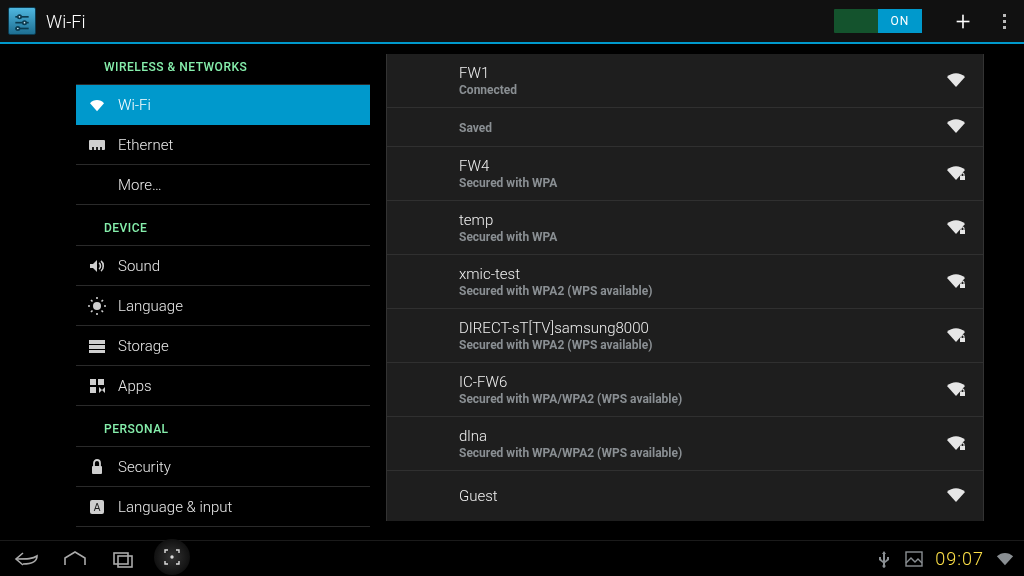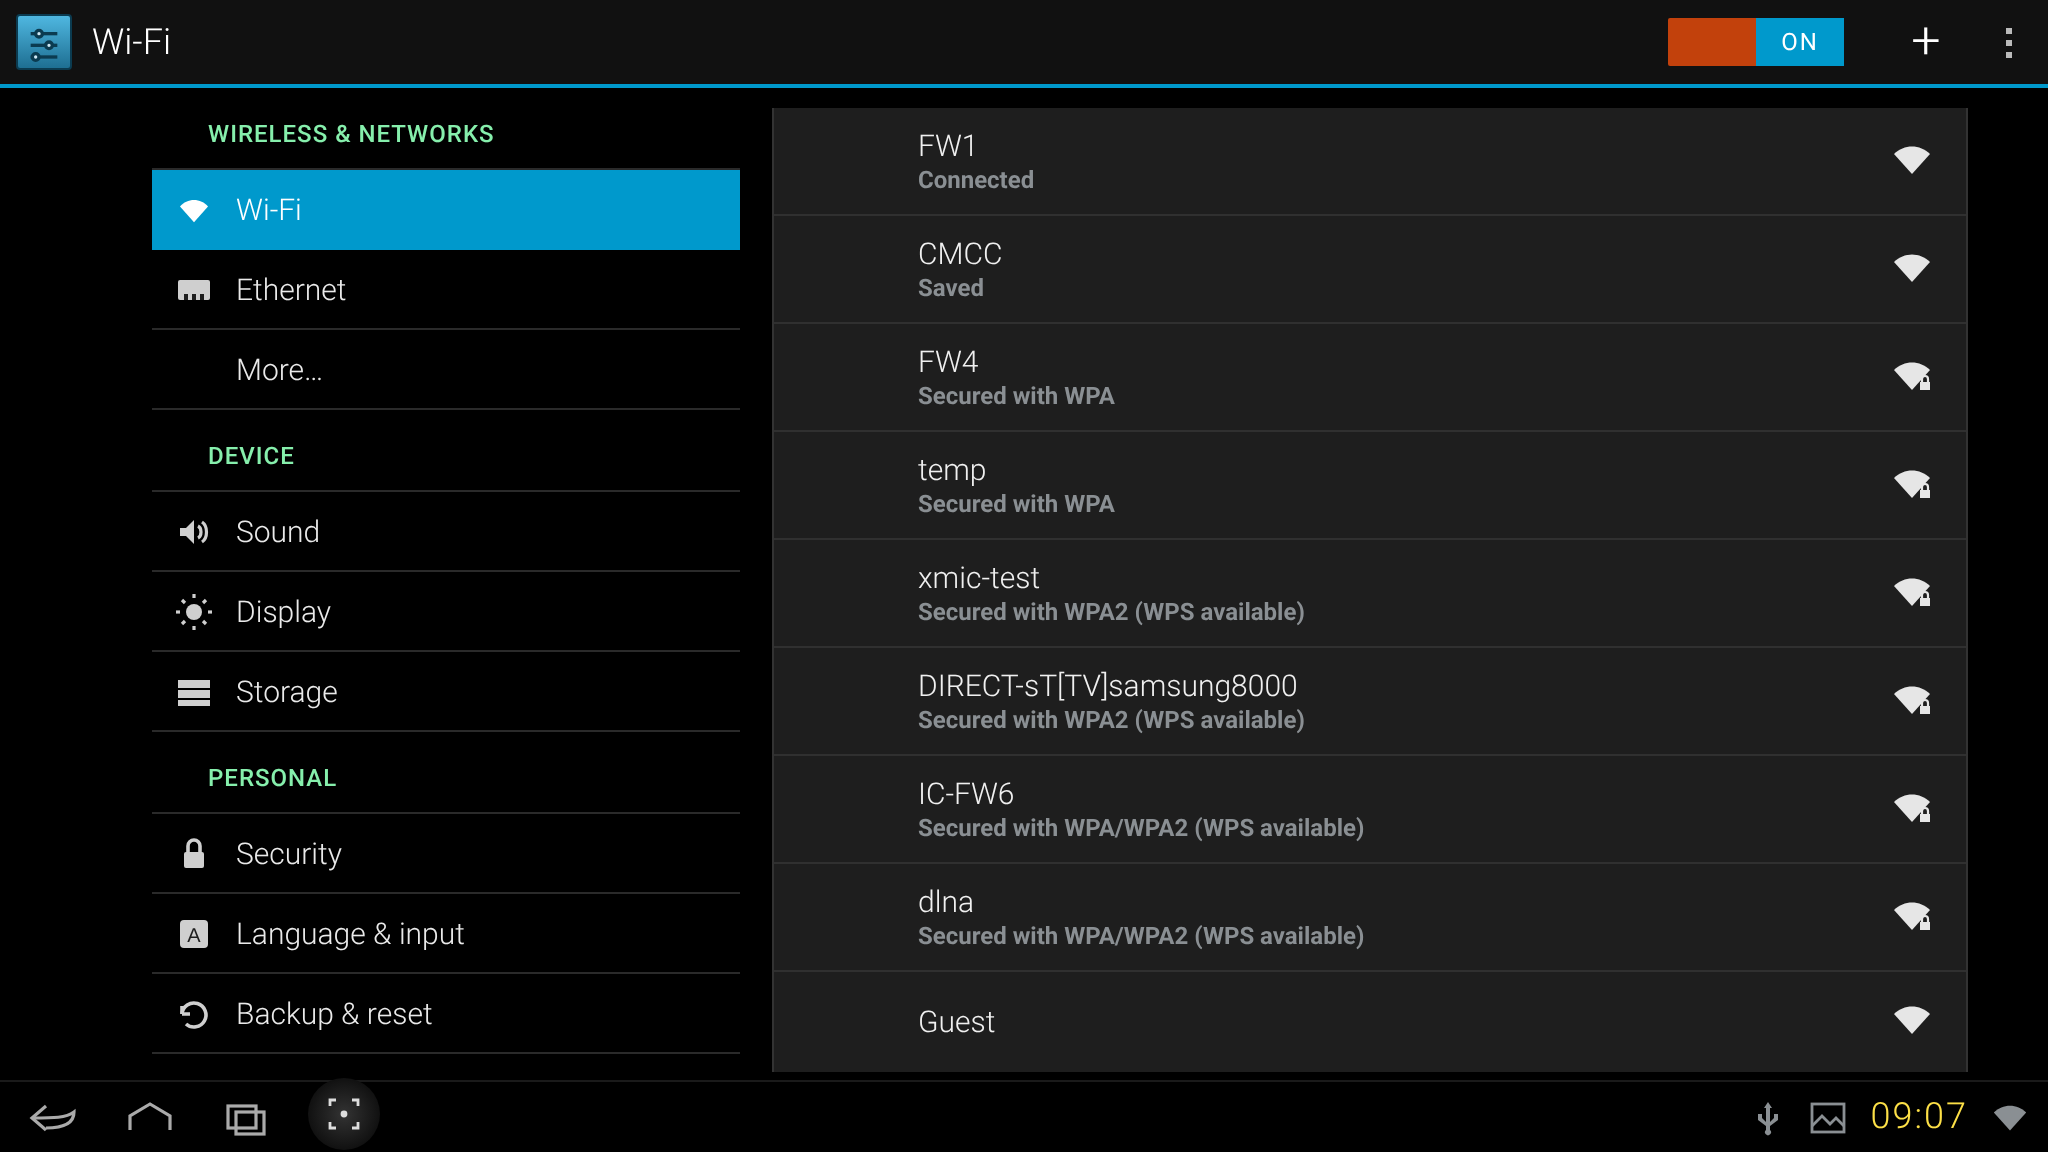--- a/index.html
+++ b/index.html
@@ -4,21 +4,21 @@
 <style>
   * { margin: 0; padding: 0; box-sizing: border-box; }
   html, body { width: 1024px; height: 576px; overflow: hidden; background: #000; font-family: Roboto, "Helvetica Neue", Arial, sans-serif; color: #e6e6e6; }
   .screen { width: 1024px; height: 576px; display: flex; flex-direction: column; }
   
   .actionbar { height: 44px; background: #111; display: flex; align-items: center; border-bottom: 2px solid #0099cc; }
   .app-icon { width: 28px; height: 28px; margin-left: 8px; background: linear-gradient(#4fb7e0,#1e6f92); border: 1px solid #0b3b50; border-radius: 2px; display:flex; align-items:center; justify-content:center; }
   .app-icon svg { width: 20px; height: 20px; }
   .title { margin-left: 10px; font-size: 18px; font-weight: 300; color: #fff; }
   .spacer { flex: 1; }
-  .switch { width: 88px; height: 24px; background: #c2410c; margin-right: 24px; position: relative; border-radius:1px; }
+  .switch { width: 88px; height: 24px; background: #14532d; margin-right: 24px; position: relative; border-radius:1px; }
   .switch-on { position:absolute; right:0; top:0; height:24px; width:44px; background:#0099cc; color:#fff; font-size:12px; display:flex; align-items:center; justify-content:center; letter-spacing:1px; }
   .plus { width: 34px; text-align:center; color:#fff; font-size:26px; font-weight:300; margin-right: 14px; cursor:pointer; }
   .overflow { width: 20px; margin-right: 10px; display:flex; flex-direction:column; align-items:center; gap:3px; cursor:pointer; }
   .overflow span { width:3px; height:3px; background:#bbb; }
   
   .content { flex:1; display:flex; background:#000; overflow:hidden; }
   .sidebar { width: 370px; padding-left: 76px; overflow:hidden; }
   .section-h { font-size: 12px; letter-spacing: 0.5px; color: #86efac; font-weight:500; padding: 16px 0 10px 28px; border-bottom: 1px solid #2a2a2a; }
   .section-h:first-child { border-bottom: 1px solid #2a2a2a; }
   .side-item { height: 40px; display:flex; align-items:center; padding-left: 10px; border-bottom: 1px solid #2a2a2a; font-size:15px; font-weight:300; color:#eaeaea; cursor:pointer; }
@@ -121,32 +121,43 @@
                 <line x1="9" y1="16" x2="9" y2="18"></line>
                 <line x1="0" y1="9" x2="2" y2="9"></line>
                 <line x1="16" y1="9" x2="18" y2="9"></line>
                 <line x1="3" y1="3" x2="4.5" y2="4.5"></line>
                 <line x1="13.5" y1="13.5" x2="15" y2="15"></line>
                 <line x1="3" y1="15" x2="4.5" y2="13.5"></line>
                 <line x1="13.5" y1="4.5" x2="15" y2="3"></line>
               </g>
             </svg>
           </span>
-          <span>Display</span>
+          <span>Language</span>
         </div>
         <div class="side-item">
           <span class="side-icon">
             <svg width="18" height="14" viewBox="0 0 18 14" fill="#cfcfcf">
               <rect x="1" y="1" width="16" height="4"></rect>
               <rect x="1" y="6" width="16" height="4"></rect>
               <rect x="1" y="11" width="16" height="3"></rect>
             </svg>
           </span>
           <span>Storage</span>
         </div>
+        <div class="side-item">
+          <span class="side-icon">
+            <svg width="16" height="16" viewBox="0 0 16 16" fill="#cfcfcf">
+              <rect x="1" y="1" width="6" height="6"></rect>
+              <rect x="9" y="1" width="6" height="6"></rect>
+              <rect x="1" y="9" width="6" height="6"></rect>
+              <path d="M10 9 L16 15 L16 9 L10 15 Z" fill="#cfcfcf"></path>
+            </svg>
+          </span>
+          <span>Apps</span>
+        </div>
         <div class="section-h">PERSONAL</div>
         <div class="side-item">
           <span class="side-icon">
             <svg width="14" height="16" viewBox="0 0 14 16" fill="#cfcfcf">
               <rect x="2" y="7" width="10" height="8" rx="1"></rect>
               <path d="M4 7 L4 4 A3 3 0 0 1 10 4 L10 7" fill="none" stroke="#cfcfcf" stroke-width="1.8"></path>
             </svg>
           </span>
           <span>Security</span>
         </div>
@@ -178,21 +189,20 @@
               <div class="net-sub">Connected</div>
             </div>
             <div class="sig">
               <svg width="22" height="18" viewBox="0 0 22 18" fill="#e6e6e6">
                 <path d="M10 15 L1 5 C 6 0 14 0 19 5 Z"></path>
               </svg>
             </div>
           </div>
           <div class="net-item">
             <div class="net-text">
-              <div class="net-name">CMCC</div>
               <div class="net-sub">Saved</div>
             </div>
             <div class="sig">
               <svg width="22" height="18" viewBox="0 0 22 18" fill="#e6e6e6">
                 <path d="M10 15 L1 5 C 6 0 14 0 19 5 Z"></path>
               </svg>
             </div>
           </div>
           <div class="net-item">
             <div class="net-text">

